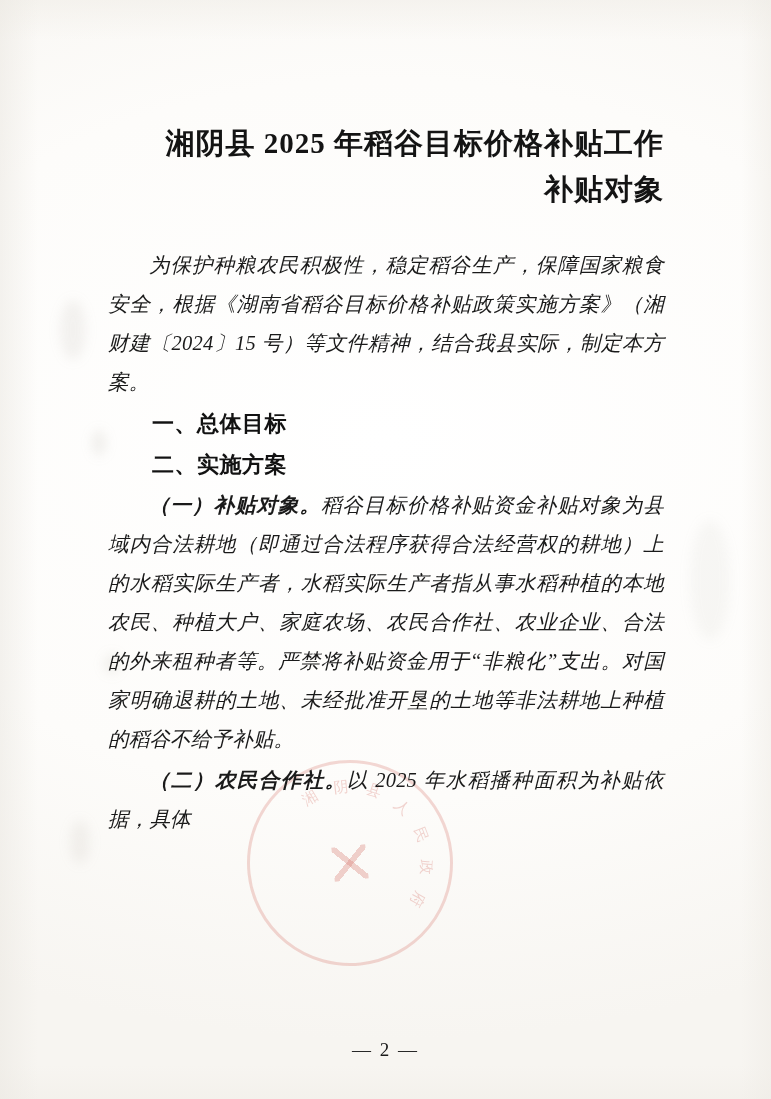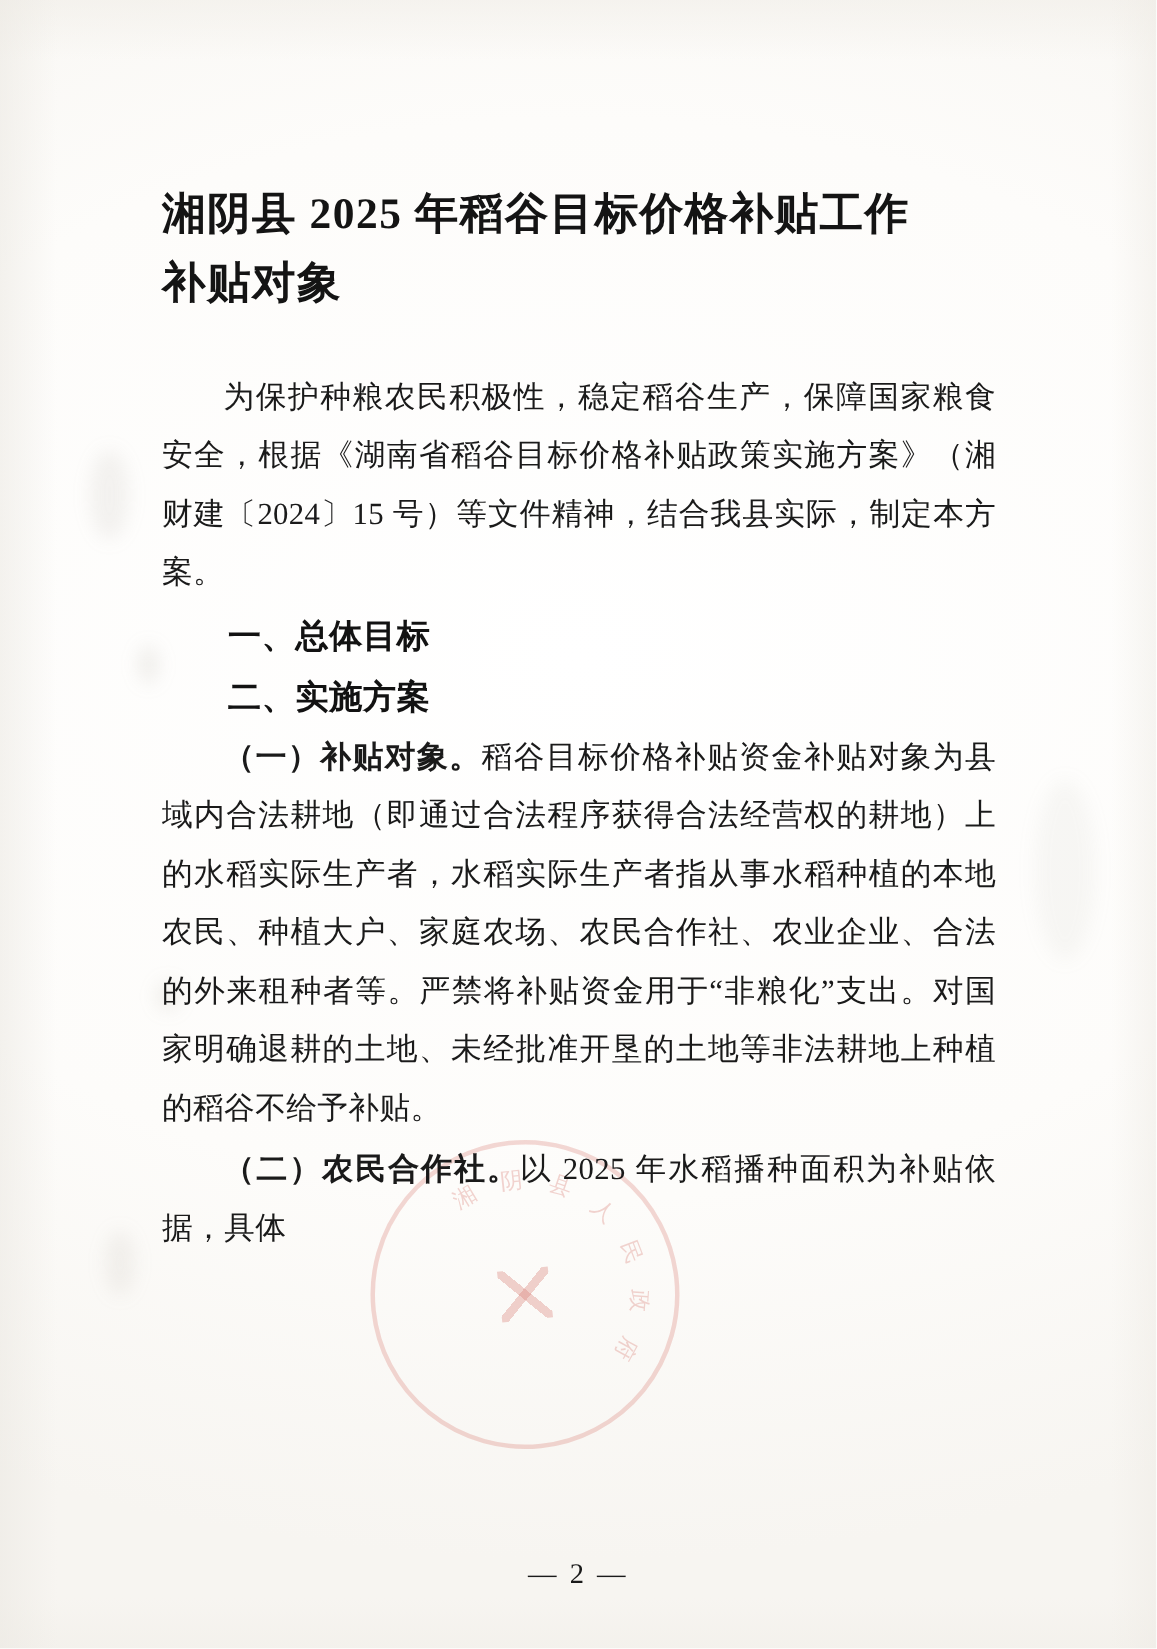--- a/index.html
+++ b/index.html
@@ -89,21 +89,21 @@
   .content {
     position: absolute;
     left: 108px;
     top: 0;
     width: 556px;
     height: 1099px;
   }
   .doc-title {
     margin: 0;
     padding-top: 120px;
-    text-align: left;
+    text-align: right;
     font-size: 29px;
     font-weight: bold;
     line-height: 46px;
     letter-spacing: 1px;
     color: #141414;
     font-family: "Liberation Serif", "DejaVu Serif", serif;
   }
   .doc-title .line2 {
     display: block;
   }
@@ -112,20 +112,21 @@
   }
   p.para {
     margin: 0 0 2px 0;
     font-size: 20.5px;
     line-height: 39px;
     color: #1a1a1a;
     text-align: justify;
     text-justify: inter-ideograph;
     text-indent: 2em;
     letter-spacing: 0.2px;
+    font-style: italic;
   }
   p.heading {
     margin: 0 0 2px 0;
     font-size: 22px;
     line-height: 39px;
     color: #121212;
     font-weight: bold;
     text-indent: 2em;
     letter-spacing: 0.5px;
   }

